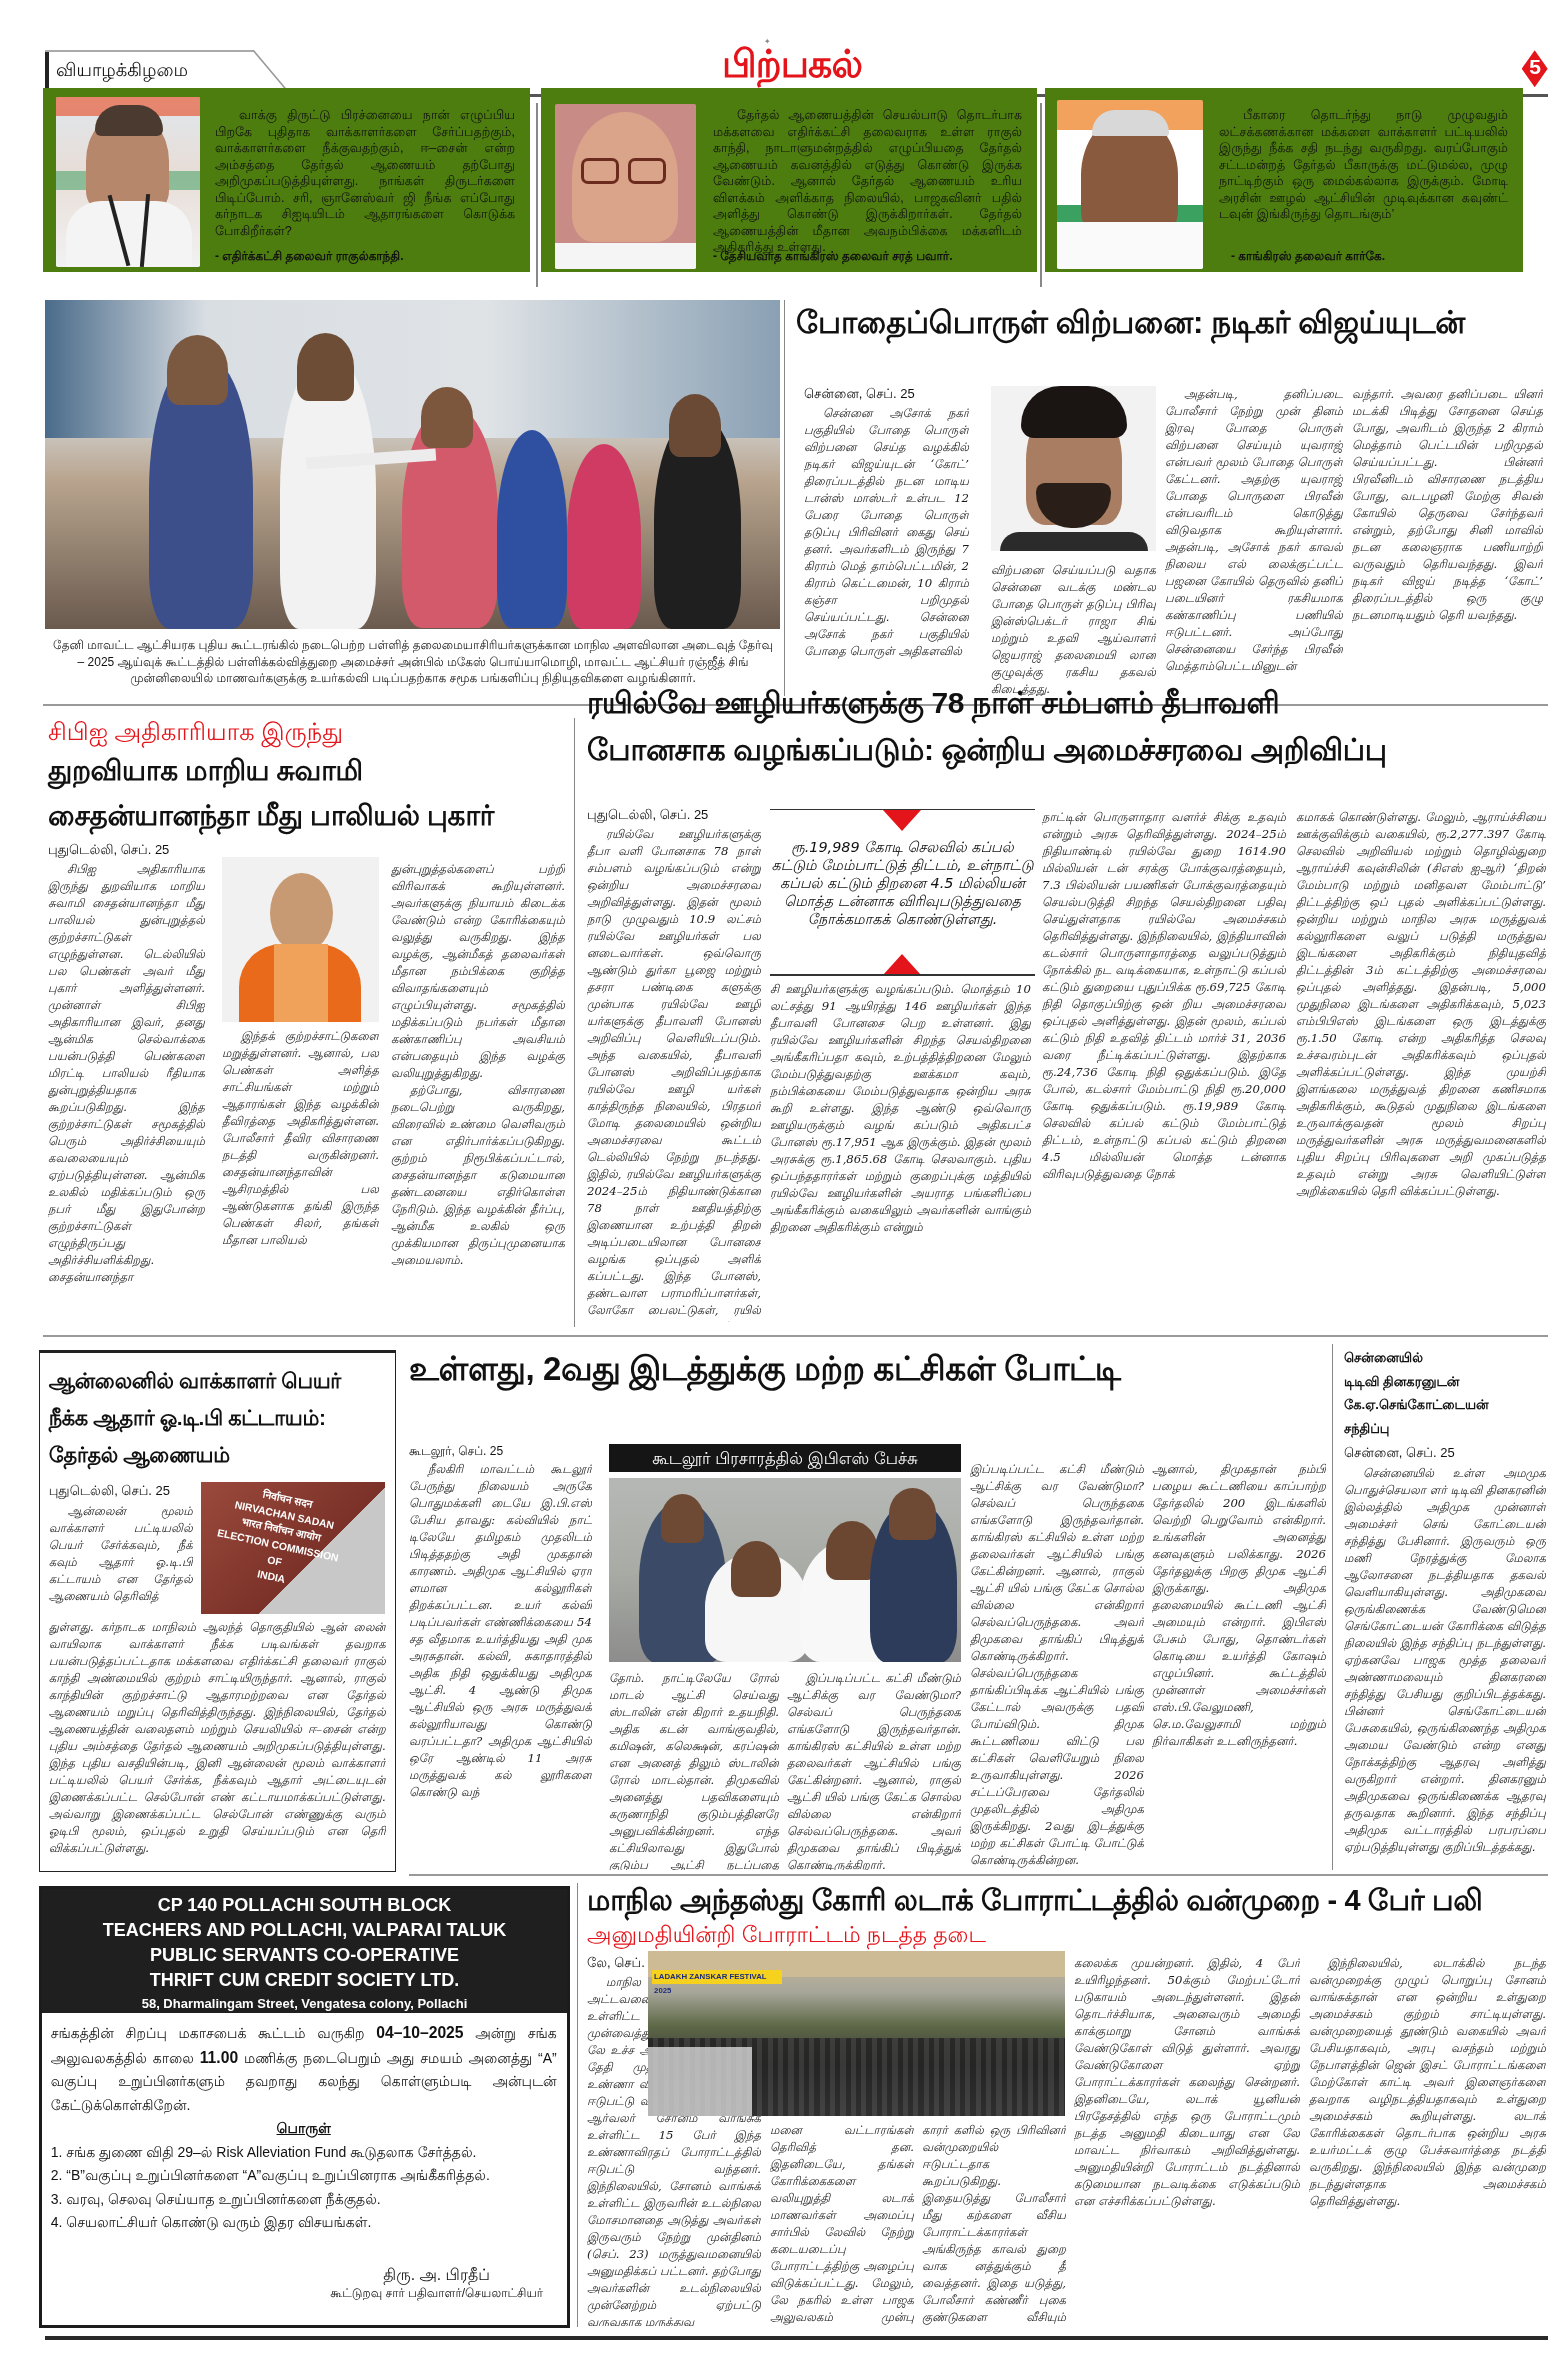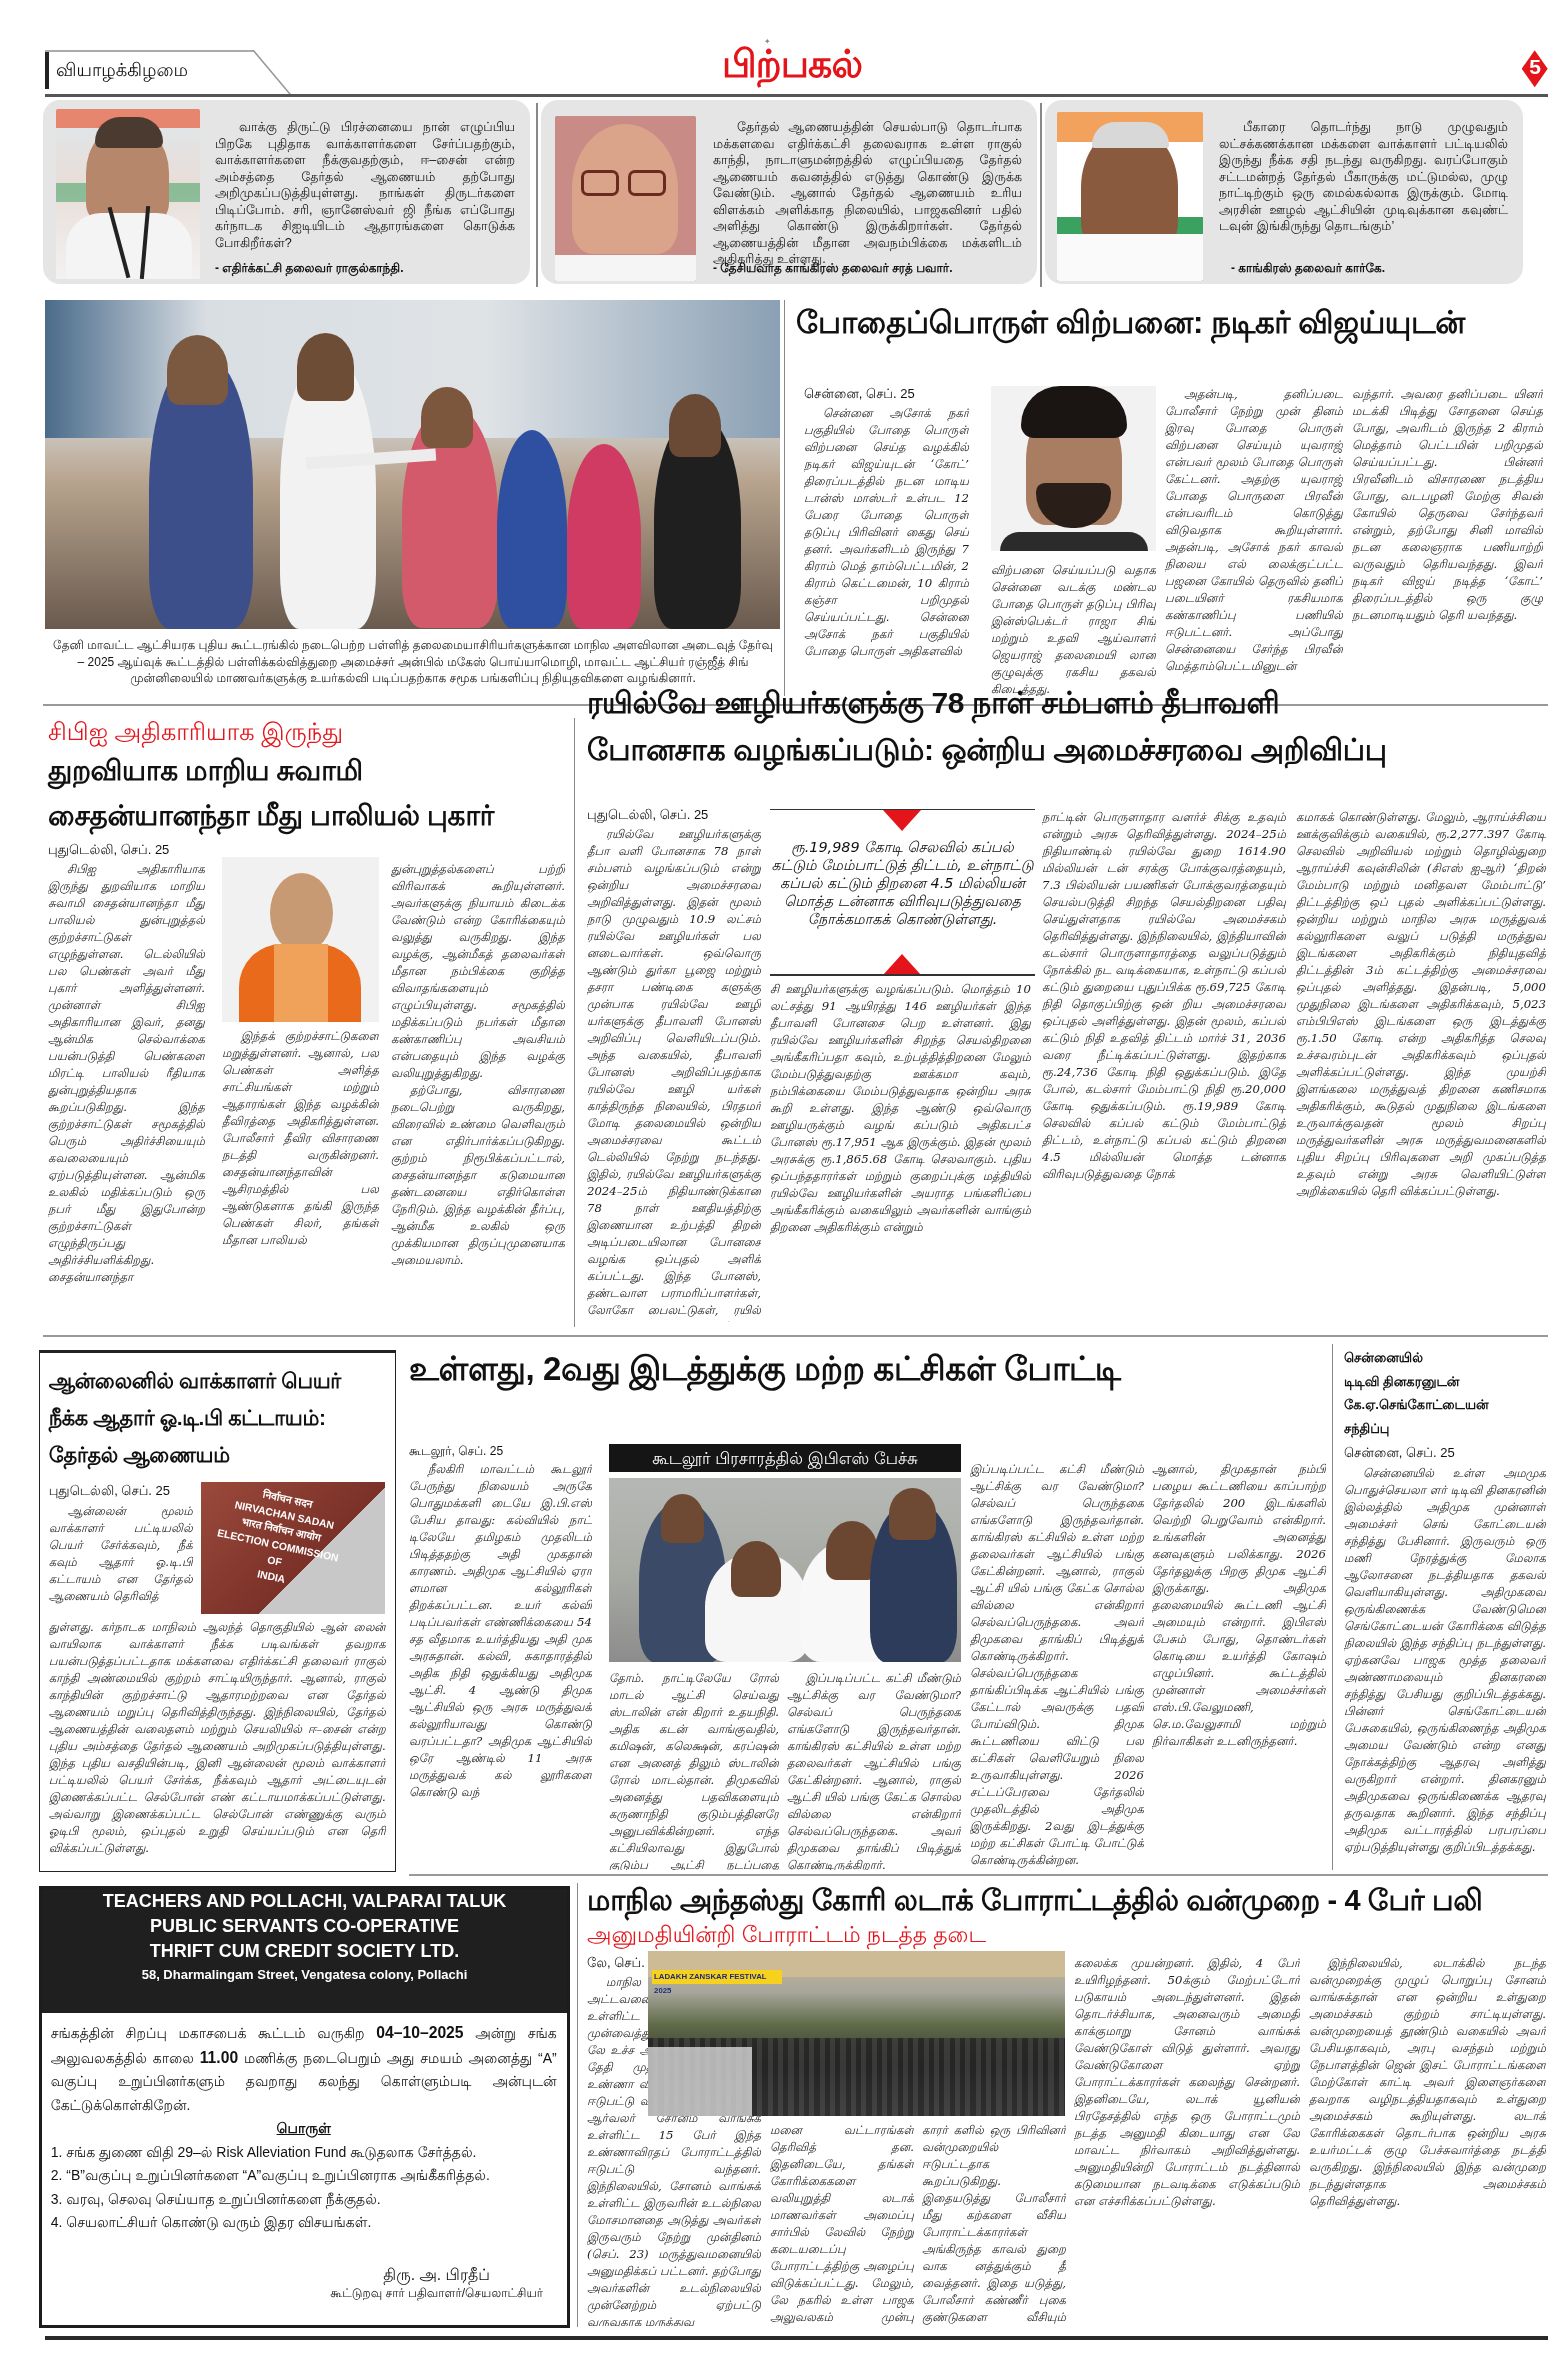--- a/index.html
+++ b/index.html
@@ -12,21 +12,21 @@
   #hdr-top-line { left: 45px; top: 50px; width: 209px; height: 1.7px; background: #aaa; }
   #hdr-slant { left: 252px; top: 50px; width: 1.7px; height: 45px; background: #999; transform: skewX(40deg); transform-origin: top left; }
   #hdr-bottom-line { left: 45px; top: 94px; width: 1503px; height: 2.6px; background: #555; }
   #masthead { left: 722px; top: 42px; font-size: 38px; font-weight: bold; color: #e3151b; font-family: "Liberation Serif", serif; letter-spacing: -0.9px; }
   #masthead-small { left: 764px; top: 37px; font-size: 7.8px; color: #888; }
   #page-badge { left: 1520px; top: 45px; width: 30px; height: 47px; }
   #page-badge .diamond { position: absolute; left: 1.7px; top: 5.2px; width: 26px; height: 37px; background: #e3151b; clip-path: polygon(50% 0, 100% 50%, 50% 100%, 0 50%); }
   #page-badge .num { position: absolute; left: 0; top: 10.4px; width: 30px; text-align: center; color: #fff; font-weight: bold; font-size: 21px; font-family: "Liberation Sans", sans-serif; }
 
   
-  .quote-box { background: #e5e5e5; top: 100px; height: 184px; border-radius: 17px; }
+  .quote-box { background: #4d7c0f; top: 88px; height: 184px; }
   .quote-photo { position: absolute; top: 8.7px; width: 144px; height: 170px; border-radius: 1.7px; overflow: hidden; }
   .quote-text { position: absolute; top: 19px; font-size: 12.6px; line-height: 16.5px; text-align: justify; text-indent: 24px; font-family: "Liberation Sans", sans-serif; }
   .quote-attr { position: absolute; top: 161px; font-size: 12px; font-weight: bold; font-family: "Liberation Sans", sans-serif; }
   .vsep { position: absolute; width: 1.7px; background: #888; }
 
   
   .dateline { font-size: 13px; font-family: "Liberation Sans", sans-serif; }
   .body-text { font-size: 11.7px; line-height: 17px; text-align: justify; font-style: italic; font-family: "DejaVu Serif", serif; color: #1a1a1a; }
   .body-text p { text-indent: 19px; margin-bottom: 0; }
   .headline { font-weight: bold; font-family: "Liberation Sans", sans-serif; letter-spacing: -0.4px; color: #111; }
@@ -260,20 +260,21 @@
 </div>
 <div class="abs dateline" style="left:1344px;top:1445px;">சென்னை, செப். 25</div>
 <div class="col body-text" style="left:1344px;top:1465px;width:202px;height:405px;font-style:italic;">
     <p>சென்னையில் உள்ள அமமுக பொதுச்செயலா ளர் டிடிவி தினகரனின் இல்லத்தில் அதிமுக முன்னாள் அமைச்சர் செங் கோட்டையன் சந்தித்து பேசினார். இருவரும் ஒரு மணி நேரத்துக்கு மேலாக ஆலோசனை நடத்தியதாக தகவல் வெளியாகியுள்ளது. அதிமுகவை ஒருங்கிணைக்க வேண்டுமென செங்கோட்டையன் கோரிக்கை விடுத்த நிலையில் இந்த சந்திப்பு நடந்துள்ளது. ஏற்கனவே பாஜக மூத்த தலைவர் அண்ணாமலையும் தினகரனை சந்தித்து பேசியது குறிப்பிடத்தக்கது. பின்னர் செங்கோட்டையன் பேசுகையில், ஒருங்கிணைந்த அதிமுக அமைய வேண்டும் என்ற எனது நோக்கத்திற்கு ஆதரவு அளித்து வருகிறார் என்றார். தினகரனும் அதிமுகவை ஒருங்கிணைக்க ஆதரவு தருவதாக கூறினார். இந்த சந்திப்பு அதிமுக வட்டாரத்தில் பரபரப்பை ஏற்படுத்தியுள்ளது குறிப்பிடத்தக்கது.</p>
   </div>
 
 <div class="hrule" style="left:409px;top:1874px;width:1139px;"></div>
 
 <div class="abs" id="ad-box">
   <div id="ad-head">
+    <div class="l" style="padding-top:3.5px;">CP 140 POLLACHI SOUTH BLOCK</div>
     <div class="l">TEACHERS AND POLLACHI, VALPARAI TALUK</div>
     <div class="l">PUBLIC SERVANTS CO-OPERATIVE</div>
     <div class="l">THRIFT CUM CREDIT SOCIETY LTD.</div>
     <div class="addr">58, Dharmalingam Street, Vengatesa colony, Pollachi</div>
   </div>
   <div id="ad-body">
     <div>
       <span>சங்கத்தின் சிறப்பு மகாசபைக் கூட்டம் வருகிற</span>
       <b style="font-size:15.7px;">04–10–2025</b>
       <span>அன்று சங்க அலுவலகத்தில் காலை</span>

